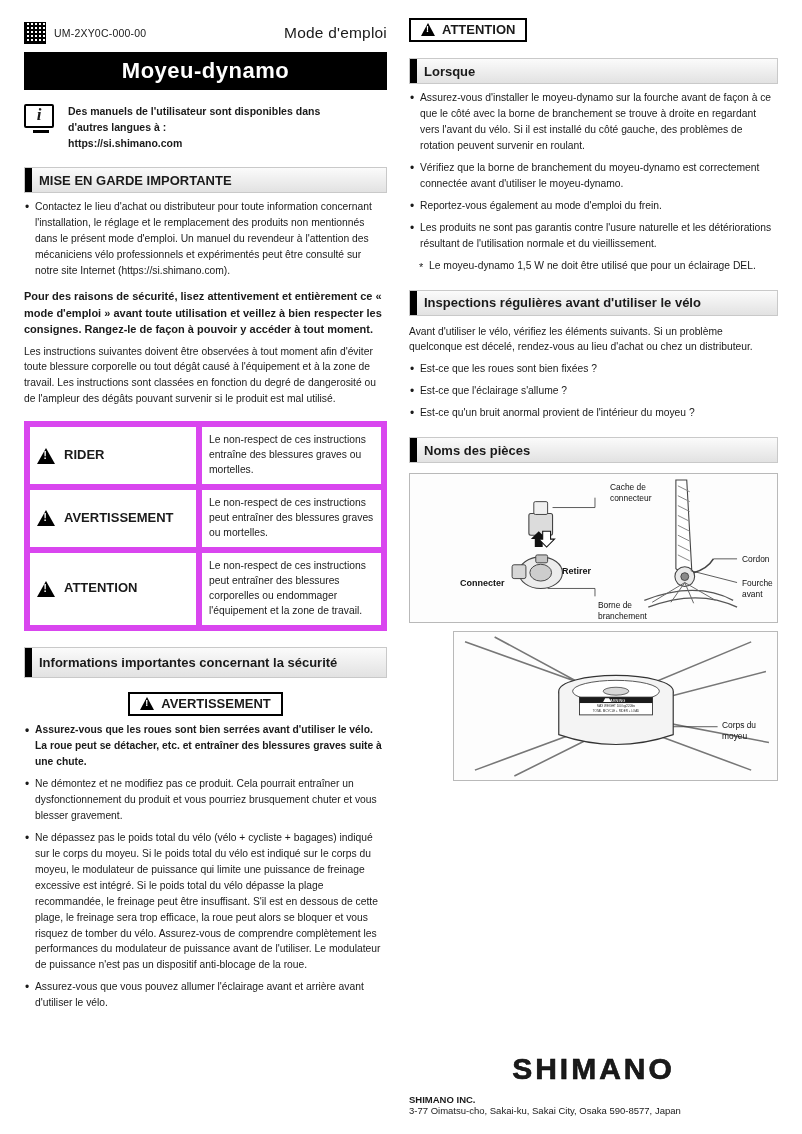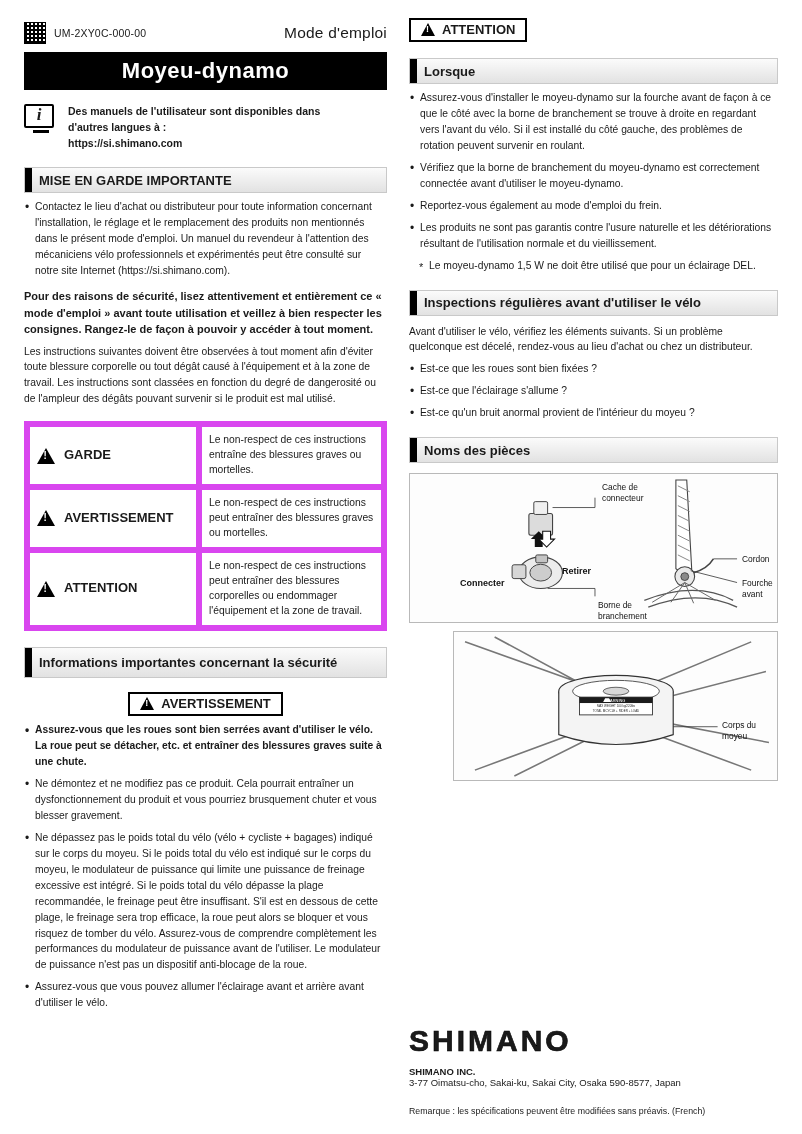--- a/index.html
+++ b/index.html
@@ -256,20 +256,21 @@
     color: #111;
   }
 
   
   .footer { position: absolute; left: 0; right: 0; bottom: 0; }
   .shimano-logo {
     font-size: 30px;
     font-weight: bold;
     letter-spacing: 3px;
     font-family: "Liberation Sans", sans-serif;
+    text-align: center;
     -webkit-text-stroke: 0.6px #000;
   }
   .addr-name { font-size: 9.5px; font-weight: bold; margin-top: 8px; }
   .addr { font-size: 9.5px; }
   .note { font-size: 8.8px; margin-top: 18px; }
 </style>
 </head>
 <body>
 
 <div class="page">
@@ -307,21 +308,21 @@
 
       <div class="bold-block">Pour des raisons de sécurité, lisez attentivement et entièrement ce « mode d'emploi » avant toute utilisation et veillez à bien respecter les consignes. Rangez-le de façon à pouvoir y accéder à tout moment.</div>
       <p class="plain-para">Les instructions suivantes doivent être observées à tout moment afin d'éviter toute blessure corporelle ou tout dégât causé à l'équipement et à la zone de travail. Les instructions sont classées en fonction du degré de dangerosité ou de l'ampleur des dégâts pouvant survenir si le produit est mal utilisé.</p>
 
       <table class="tbl">
         <tbody>
             <tr>
           <td class="lvl">
             <div class="lvl-inner">
               <span class="tri"></span>
-              <span>GARDE</span>
+              <span>RIDER</span>
             </div>
           </td>
           <td>Le non-respect de ces instructions entraîne des blessures graves ou mortelles.</td>
         </tr>
         <tr>
           <td class="lvl">
             <div class="lvl-inner">
               <span class="tri"></span>
               <span>AVERTISSEMENT</span>
             </div>
@@ -425,21 +426,21 @@
           <rect x="102" y="92" width="14" height="14" rx="2" fill="#d6d6d6" stroke="#444" stroke-width="1"></rect>
           <rect x="126" y="82" width="12" height="8" rx="1.5" fill="#c4c4c4" stroke="#444" stroke-width="1"></rect>
 
           <path d="M143 34 L186 34 L186 24" fill="none" stroke="#333" stroke-width="0.8"></path>
           <path d="M138 116 L186 116 L186 124" fill="none" stroke="#333" stroke-width="0.8"></path>
           <path d="M306 86 L330 86" fill="none" stroke="#333" stroke-width="0.8"></path>
           <path d="M283 98 L330 110" fill="none" stroke="#333" stroke-width="0.8"></path>
 
           <rect x="0.5" y="0.5" width="368" height="149" fill="none" stroke="none"></rect>
         </svg>
-        <div class="fig-lbl" style="left:192px; top:8px;">Cache de<br>connecteur</div>
+        <div class="fig-lbl" style="left:200px; top:8px;">Cache de<br>connecteur</div>
         <div class="fig-lbl" style="left:50px; top:104px; font-weight:bold; font-size:9px;">Connecter</div>
         <div class="fig-lbl" style="left:152px; top:92px; font-weight:bold; font-size:9px;">Retirer</div>
         <div class="fig-lbl" style="left:188px; top:126px;">Borne de<br>branchement</div>
         <div class="fig-lbl" style="left:332px; top:80px;">Cordon</div>
         <div class="fig-lbl" style="left:332px; top:104px;">Fourche avant</div>
       </div>
 
       <div class="figbox fig2" style="margin-left:44px; width:325px;">
         <svg class="fig-svg" viewBox="0 0 325 150">
 
@@ -459,18 +460,17 @@
 
           <path d="M221 96 L266 96" fill="none" stroke="#333" stroke-width="0.8"></path>
         </svg>
         <div class="fig-lbl" style="left:268px; top:88px;">Corps du<br>moyeu</div>
       </div>
 
       <div class="footer">
         <div class="shimano-logo">SHIMANO</div>
         <div class="addr-name">SHIMANO INC.</div>
         <div class="addr">3-77 Oimatsu-cho, Sakai-ku, Sakai City, Osaka 590-8577, Japan</div>
-        <div class="note">Remarque : les spécifications peuvent être modifiées sans préavis. (French)</div>
       </div>
 
     </div>
   </div>
 </div>
 
 </body></html>

